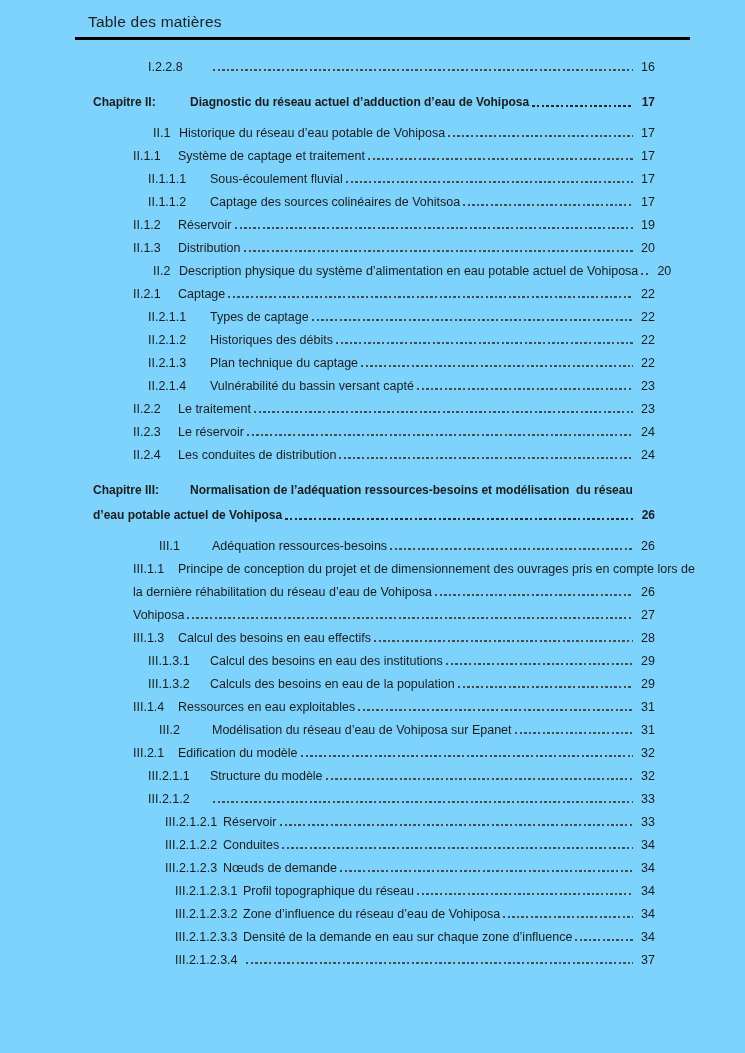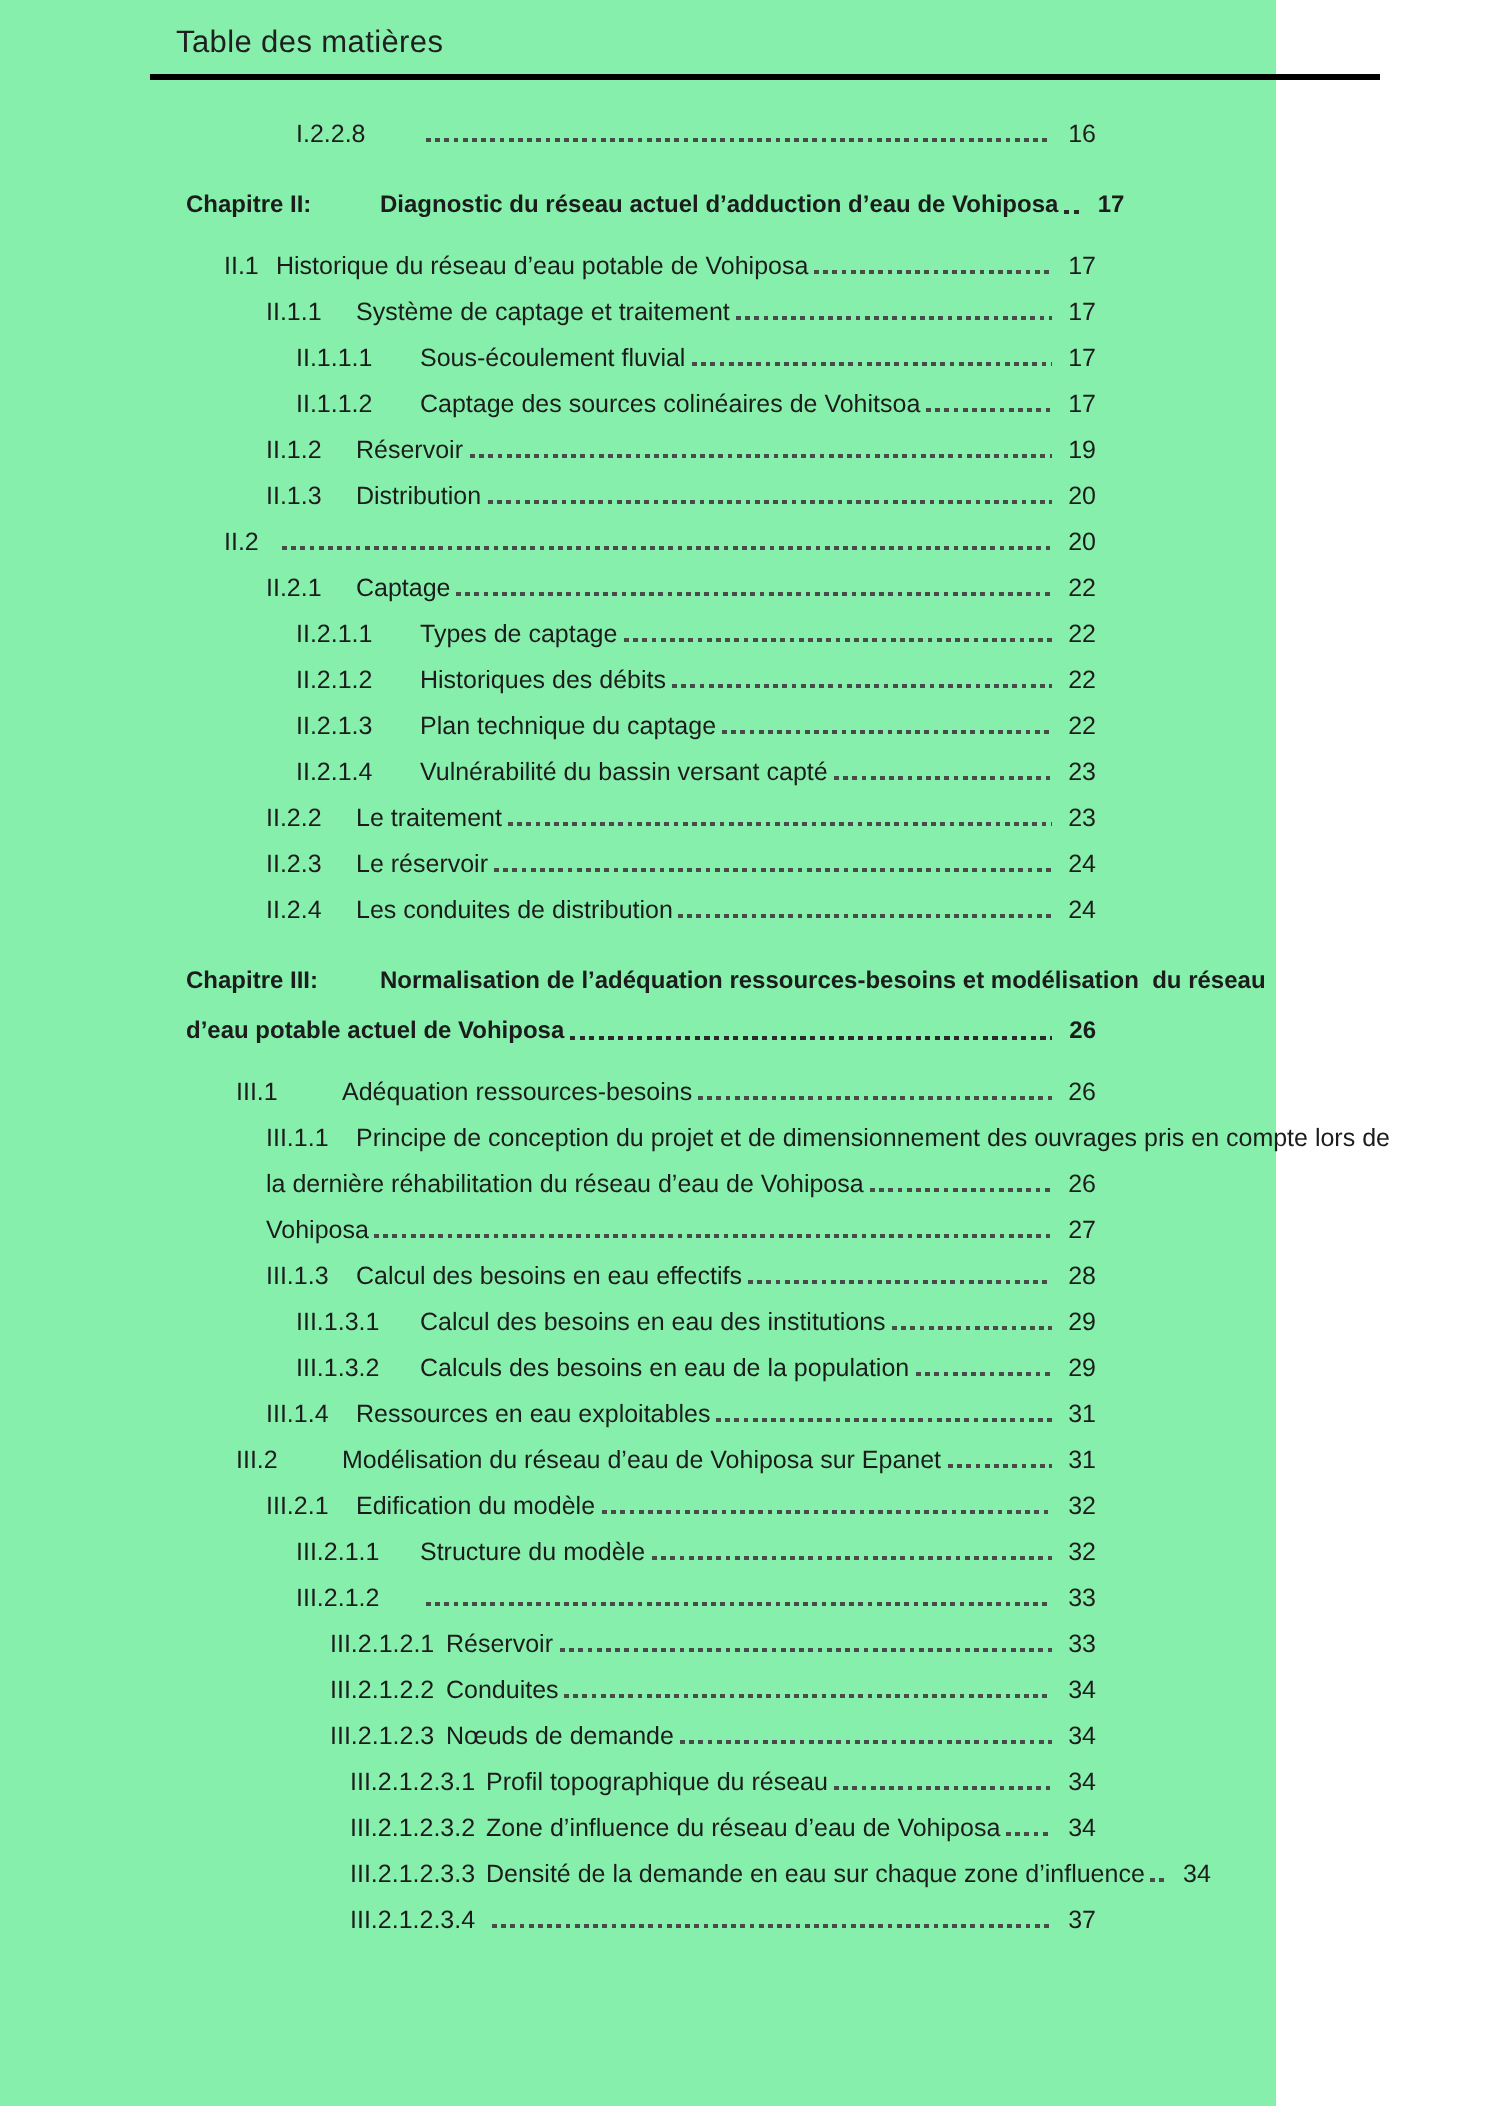--- a/index.html
+++ b/index.html
@@ -3,21 +3,21 @@
 <meta charset="utf-8">
 <style>
   * { margin:0; padding:0; box-sizing:border-box; }
   html,body { background:#ffffff; }
   body {
     width:745px; height:1053px;
     font-family:"Liberation Sans", sans-serif;
     color:#1c1c1c;
     overflow:hidden;
   }
-  .page { width:638px; height:1053px; background:#86efac; position:relative; }
+  .page { width:745px; height:1053px; background:#7dd3fc; position:relative; }
 
   .doc-header-title {
     padding-top:13px;
     margin-left:88px;
     font-size:15.5px;
     color:#1f1f1f;
     letter-spacing:0.2px;
   }
   .header-rule {
     margin-left:75px;
@@ -48,21 +48,21 @@
   }
   .toc-row .pg { flex:0 0 auto; min-width:18px; text-align:right; white-space:pre; }
 
   
   .lvl1 { padding-left:17px; font-weight:bold; font-size:12px; margin:11px 0 7px; }
   .lvl1 .num { min-width:93px; }
   .lvl1 .leader { height:1.7px; background:repeating-linear-gradient(90deg,#2a2a2a 0 2.6px,transparent 2.6px 4.8px); }
   .lvl1 .line { height:25px; line-height:25px; }
 
   .lvl2 { padding-left:36px; }
-  .lvl2 .num { min-width:22px; }
+  .lvl2 .num { min-width:22px;margin-left:41px; }
   .lvl2.wide-num { padding-left:42px; }
   .lvl2.wide-num .num { min-width:49px; }
 
   .lvl3 { padding-left:57px; }
   .lvl3 .num { min-width:41px; }
 
   .lvl4 { padding-left:72px; }
   .lvl4 .num { min-width:58px; }
 
   .lvl5 { padding-left:89px; }
@@ -146,20 +146,21 @@
       <span class="num">II.1.3</span>
       <span class="txt">Distribution</span>
       <span class="leader"></span>
       <span class="pg">20</span>
     </div>
 
   </div>
       <div class="toc-row lvl2">
     <div class="line line1">
       <span class="num">II.2</span>
+      <span class="txt">Description physique du système d’alimentation en eau potable actuel de Vohiposa</span>
       <span class="leader"></span>
       <span class="pg">20</span>
     </div>
 
   </div>
       <div class="toc-row lvl3">
     <div class="line line1">
       <span class="num">II.2.1</span>
       <span class="txt">Captage</span>
       <span class="leader"></span>

